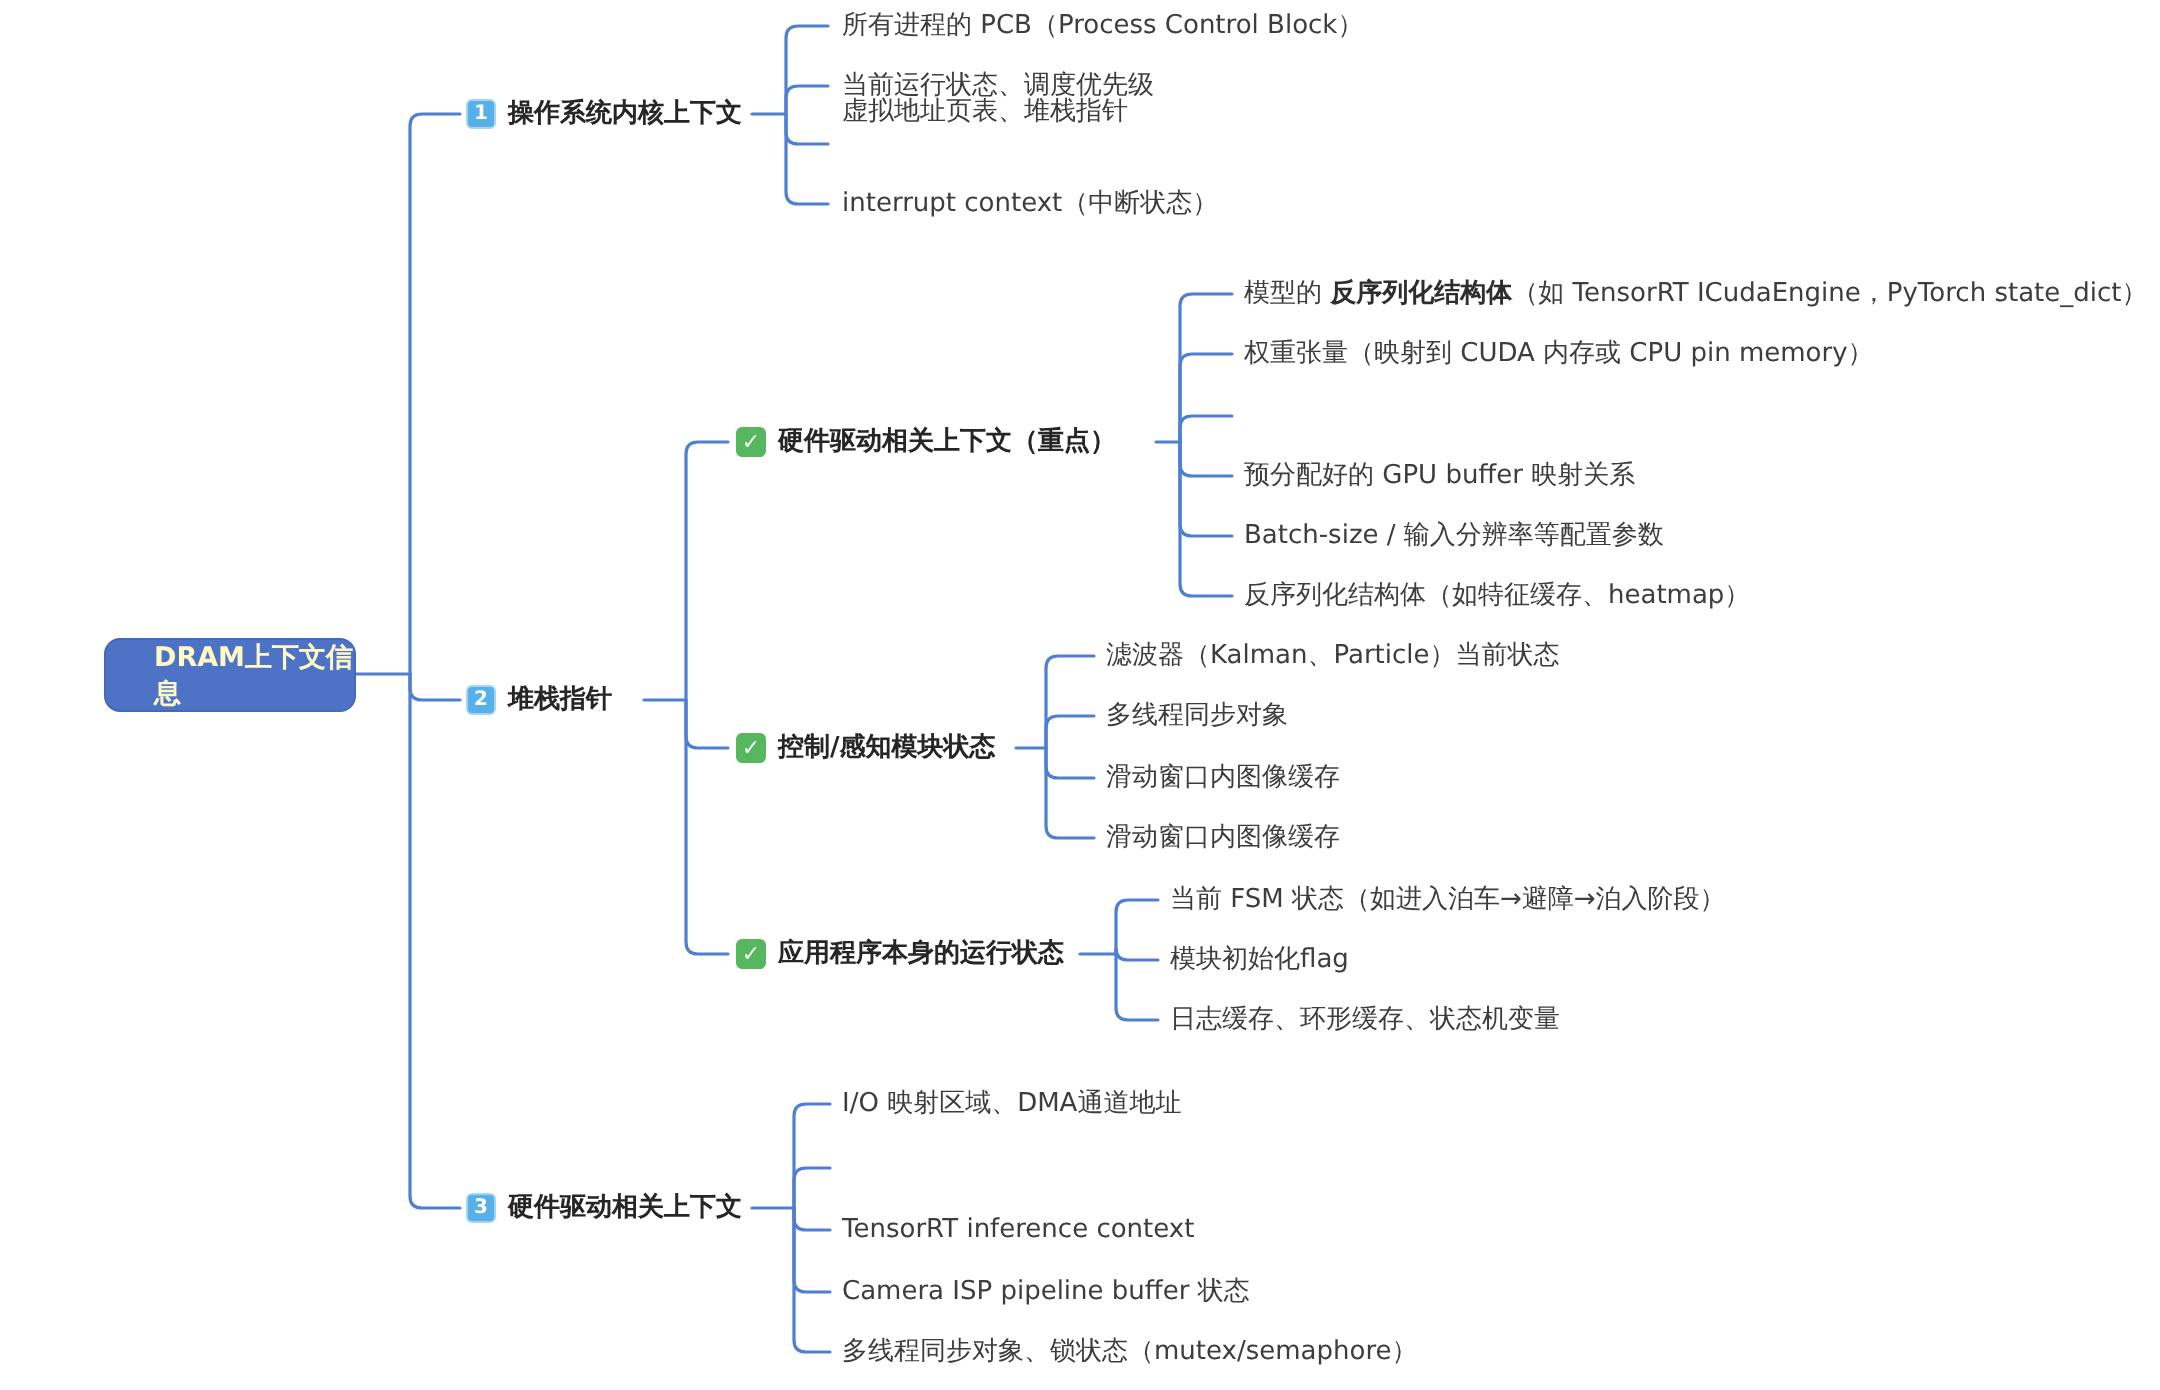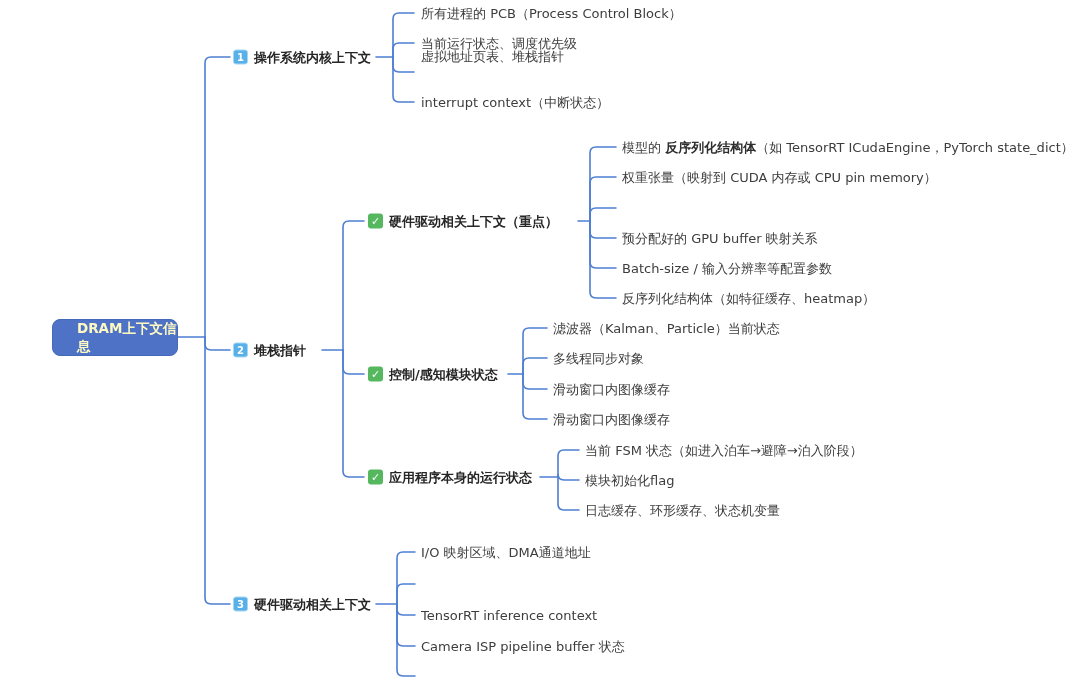--- a/index.html
+++ b/index.html
@@ -165,14 +165,17 @@
 
   <div class="node leaf" style="left:421px;top:552px">
       <span>I/O 映射区域、DMA通道地址</span>
     </div>
   <div class="node leaf" style="left:421px;top:615px">
       <span>TensorRT inference context</span>
     </div>
   <div class="node leaf" style="left:421px;top:646px">
       <span>Camera ISP pipeline buffer 状态</span>
     </div>
+  <div class="node leaf" style="left:421px;top:676px">
+      <span>多线程同步对象、锁状态（mutex/semaphore）</span>
+    </div>
 
 </div>
 
 </body></html>

